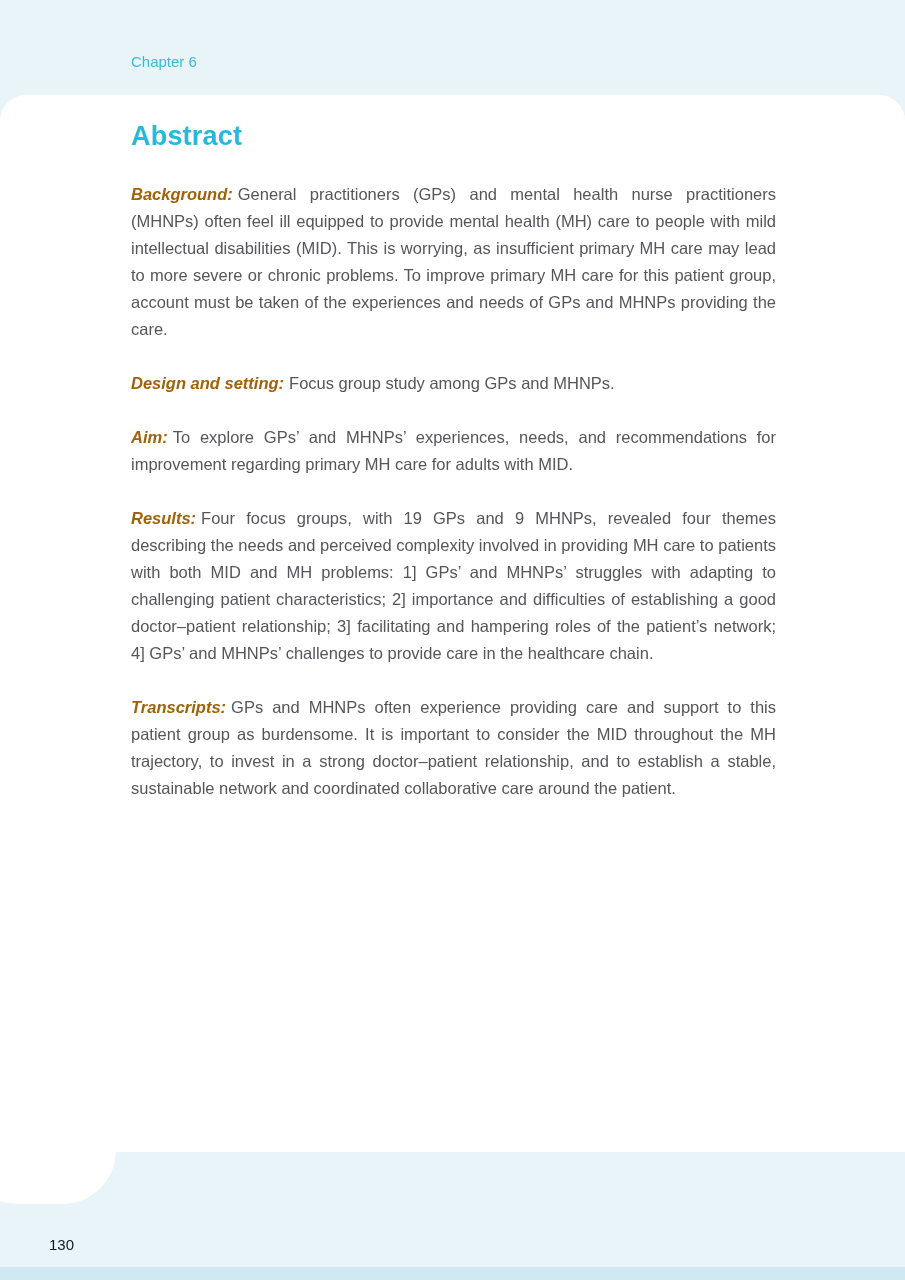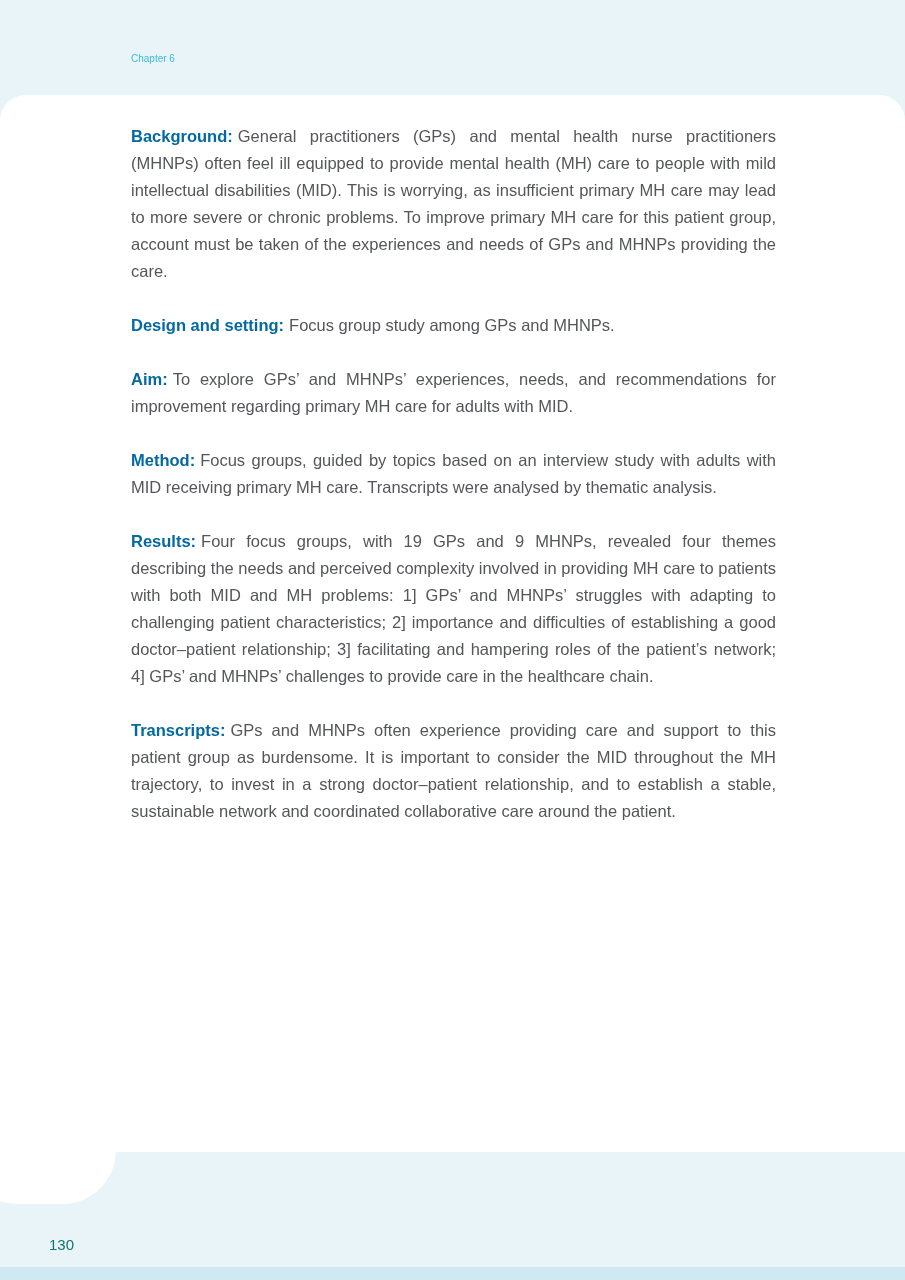--- a/index.html
+++ b/index.html
@@ -7,21 +7,21 @@
   body {
     position: relative;
     background: #e9f4f9;
     font-family: "Liberation Sans", sans-serif;
     overflow: hidden;
   }
   .chapter-label {
     position: absolute;
     left: 131px;
     top: 53px;
-    font-size: 10px;
+    font-size: 15px;
     color: #3cb9d9;
   }
   .content-card {
     position: absolute;
     left: 0;
     top: 95px;
     width: 905px;
     height: 1057px;
     background: #ffffff;
     border-radius: 26px 26px 0 0;
@@ -49,65 +49,64 @@
     font-size: 27px;
     font-weight: bold;
     letter-spacing: 0.2px;
     margin-bottom: 31px;
   }
   p.section {
     text-align: justify;
     margin-bottom: 27px;
   }
   p.section .label {
-    color: #0369a1;
+    color: #a16207;
     font-weight: bold;
     margin-right: 5px;
+    font-style: italic;
   }
   .page-number {
     position: absolute;
     left: 49px;
     top: 1236px;
     font-size: 15px;
-    color: #0f766e;
+    color: #0f172a;
   }
   .bottom-strip {
     position: absolute;
     left: 0;
     bottom: 0;
     width: 905px;
     height: 13px;
     background: #cfe8f2;
   }
 </style>
 </head>
 <body>
 
 <div class="chapter-label">Chapter 6</div>
 
 <div class="content-card"></div>
 <div class="corner-blob"></div>
 
 <div class="content">
+  <h1 class="abstract-title">Abstract</h1>
 
   <p class="section">
     <strong class="label">Background:</strong><span>General practitioners (GPs) and mental health nurse practitioners (MHNPs) often feel ill equipped to provide mental health (MH) care to people with mild intellectual disabilities (MID). This is worrying, as insufficient primary MH care may lead to more severe or chronic problems. To improve primary MH care for this patient group, account must be taken of the experiences and needs of GPs and MHNPs providing the care.</span>
   </p>
 
   <p class="section">
     <strong class="label">Design and setting:</strong><span>Focus group study among GPs and MHNPs.</span>
   </p>
 
   <p class="section">
     <strong class="label">Aim:</strong><span>To explore GPs’ and MHNPs’ experiences, needs, and recommendations for improvement regarding primary MH care for adults with MID.</span>
   </p>
 
-  <p class="section">
-    <strong class="label">Method:</strong><span>Focus groups, guided by topics based on an interview study with adults with MID receiving primary MH care. Transcripts were analysed by thematic analysis.</span>
-  </p>
 
   <p class="section">
     <strong class="label">Results:</strong><span>Four focus groups, with 19 GPs and 9 MHNPs, revealed four themes describing the needs and perceived complexity involved in providing MH care to patients with both MID and MH problems: 1] GPs’ and MHNPs’ struggles with adapting to challenging patient characteristics; 2] importance and difficulties of establishing a good doctor–patient relationship; 3] facilitating and hampering roles of the patient’s network; 4] GPs’ and MHNPs’ challenges to provide care in the healthcare chain.</span>
   </p>
 
   <p class="section">
     <strong class="label">Transcripts:</strong><span>GPs and MHNPs often experience providing care and support to this patient group as burdensome. It is important to consider the MID throughout the MH trajectory, to invest in a strong doctor–patient relationship, and to establish a stable, sustainable network and coordinated collaborative care around the patient.</span>
   </p>
 </div>
 

